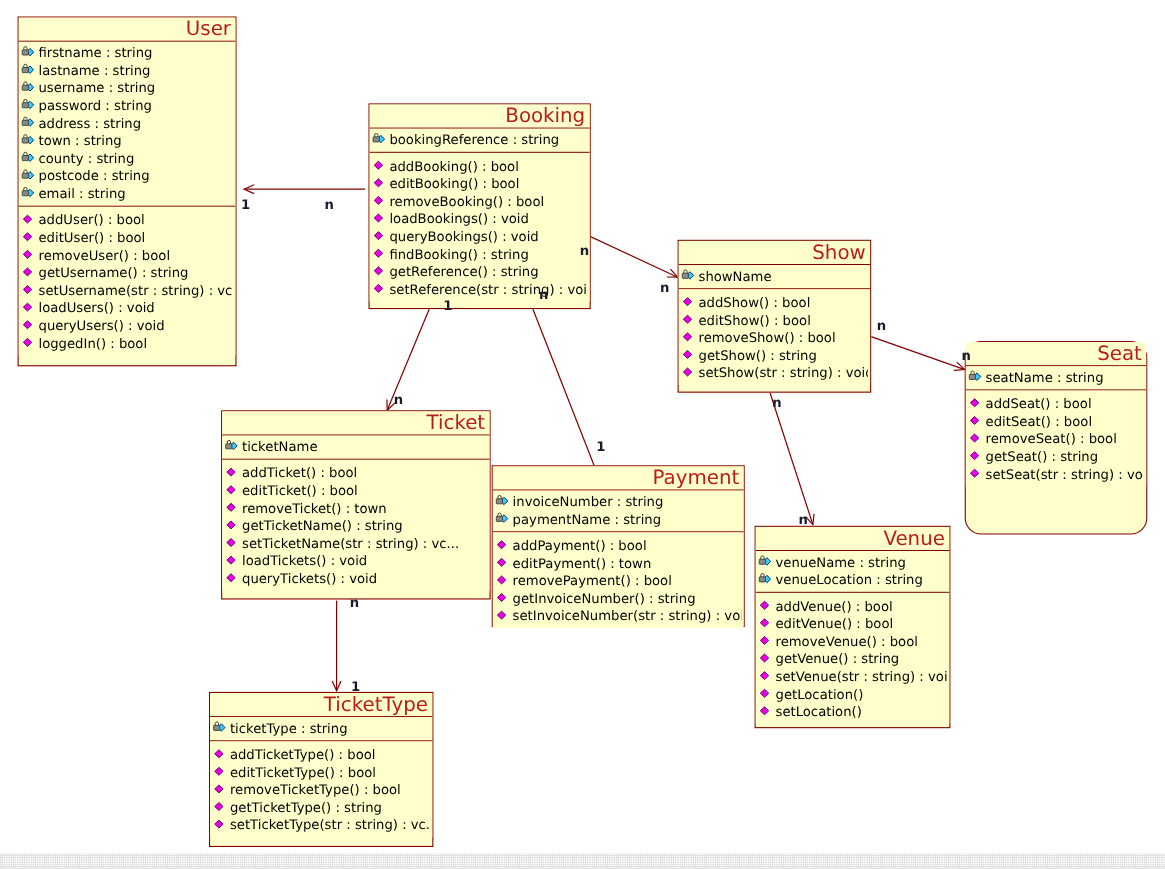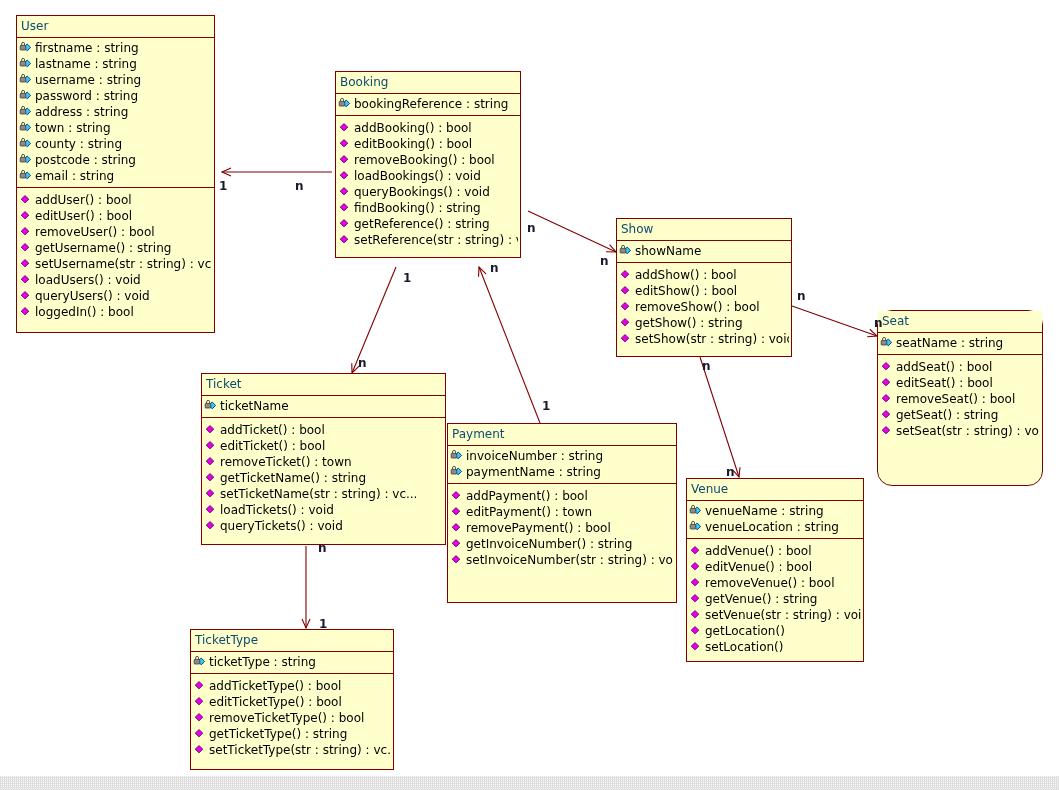--- a/index.html
+++ b/index.html
@@ -44,26 +44,26 @@
   
   .uml-class {
     position: absolute;
     background: #ffffcc;
     border: 1px solid #800000;
     box-sizing: border-box;
     font-size: 12px;
     color: #000000;
   }
   .uml-title {
-    text-align: left;
+    text-align: right;
     padding: 3px 4px 3px 4px;
     border-bottom: 1px solid #800000;
-    font-size: 12px;
+    font-size: 18px;
     line-height: 15px;
-    color: #0c4a6e;
+    color: #b91c1c;
     background: #ffffcc;
   }
   .uml-section {
     padding: 2px 2px 3px 2px;
     background: #ffffcc;
   }
   .uml-attrs {
     border-bottom: 1px solid #800000;
   }
   .uml-row {
@@ -300,21 +300,21 @@
           <div class="uml-row">
             <span class="ico">
               <svg width="15" height="14" viewBox="0 0 15 14">
                 <path d="M6.0,2.6 L9.8,6.2 L6.0,9.8 L2.2,6.2 Z" fill="#e800e8" stroke="#6b006b" stroke-width="0.9"></path>
               </svg>
             </span>
             <span class="lbl">loggedIn() : bool</span>
           </div>
         </div>
       </div>
-      <div class="uml-class" style="left: 335px; top: 71px; width: 186px; height: 187px;">
+      <div class="uml-class" style="left: 335px; top: 94px; width: 202px; height: 187px;">
         <div class="uml-title">Booking</div>
         <div class="uml-section uml-attrs">
           <div class="uml-row">
             <span class="ico">
               <svg width="15" height="14" viewBox="0 0 15 14">
                 <path d="M8.2,3.0 L11.6,6.4 L8.2,9.8 L4.8,6.4 Z" fill="#33ccff" stroke="#003366" stroke-width="0.9"></path>
                 <rect x="1.2" y="4.4" width="5.6" height="4.6" rx="0.6" fill="#8a8a8a" stroke="#3a3a3a" stroke-width="0.8"></rect>
                 <path d="M2.6,4.4 L2.6,2.9 A1.5,1.5 0 0 1 5.6,2.9 L5.6,4.4" fill="none" stroke="#3a3a3a" stroke-width="0.9"></path>
               </svg>
             </span>
@@ -568,21 +568,21 @@
           <div class="uml-row">
             <span class="ico">
               <svg width="15" height="14" viewBox="0 0 15 14">
                 <path d="M6.0,2.6 L9.8,6.2 L6.0,9.8 L2.2,6.2 Z" fill="#e800e8" stroke="#6b006b" stroke-width="0.9"></path>
               </svg>
             </span>
             <span class="lbl">queryTickets() : void</span>
           </div>
         </div>
       </div>
-      <div class="uml-class" style="left: 447px; top: 423px; width: 230px; height: 180px;">
+      <div class="uml-class" style="left: 447px; top: 423px; width: 230px; height: 147px;">
         <div class="uml-title">Payment</div>
         <div class="uml-section uml-attrs">
           <div class="uml-row">
             <span class="ico">
               <svg width="15" height="14" viewBox="0 0 15 14">
                 <path d="M8.2,3.0 L11.6,6.4 L8.2,9.8 L4.8,6.4 Z" fill="#33ccff" stroke="#003366" stroke-width="0.9"></path>
                 <rect x="1.2" y="4.4" width="5.6" height="4.6" rx="0.6" fill="#8a8a8a" stroke="#3a3a3a" stroke-width="0.8"></rect>
                 <path d="M2.6,4.4 L2.6,2.9 A1.5,1.5 0 0 1 5.6,2.9 L5.6,4.4" fill="none" stroke="#3a3a3a" stroke-width="0.9"></path>
               </svg>
             </span>

